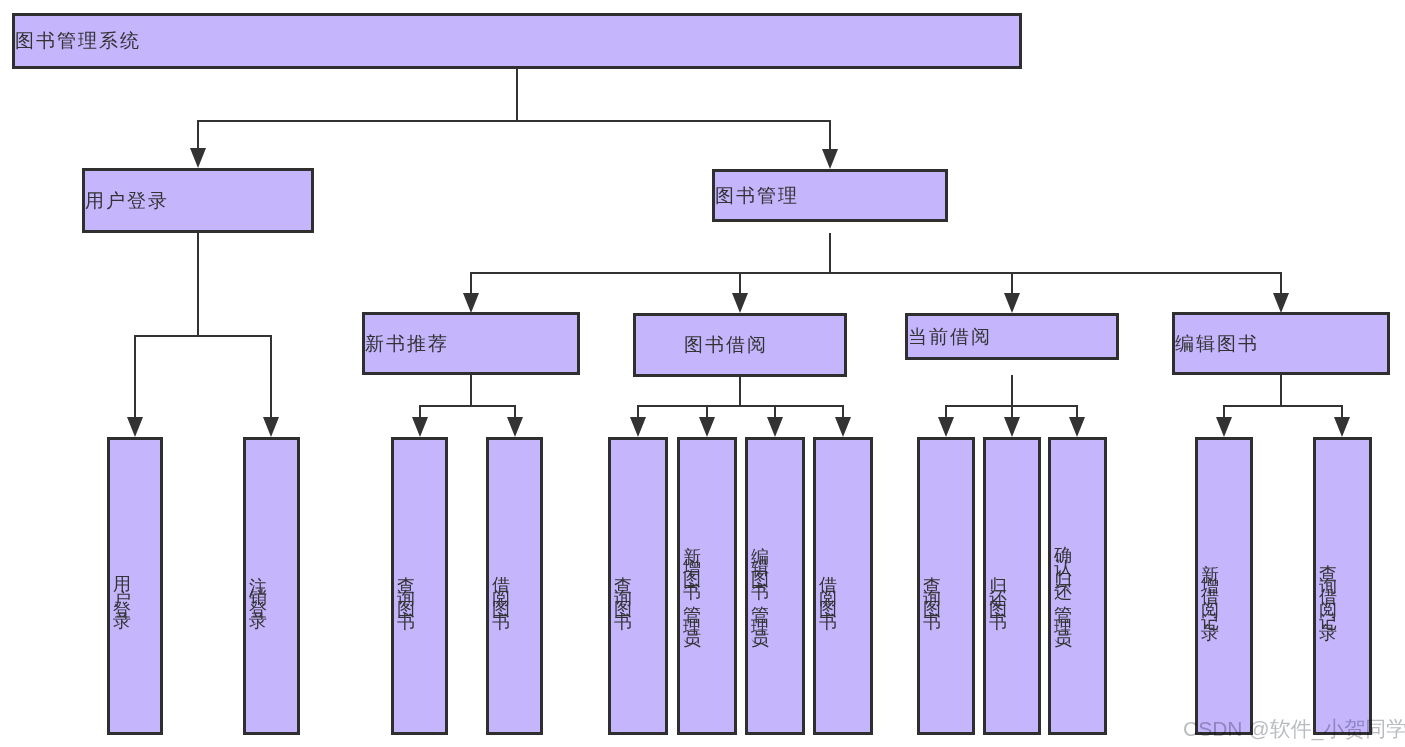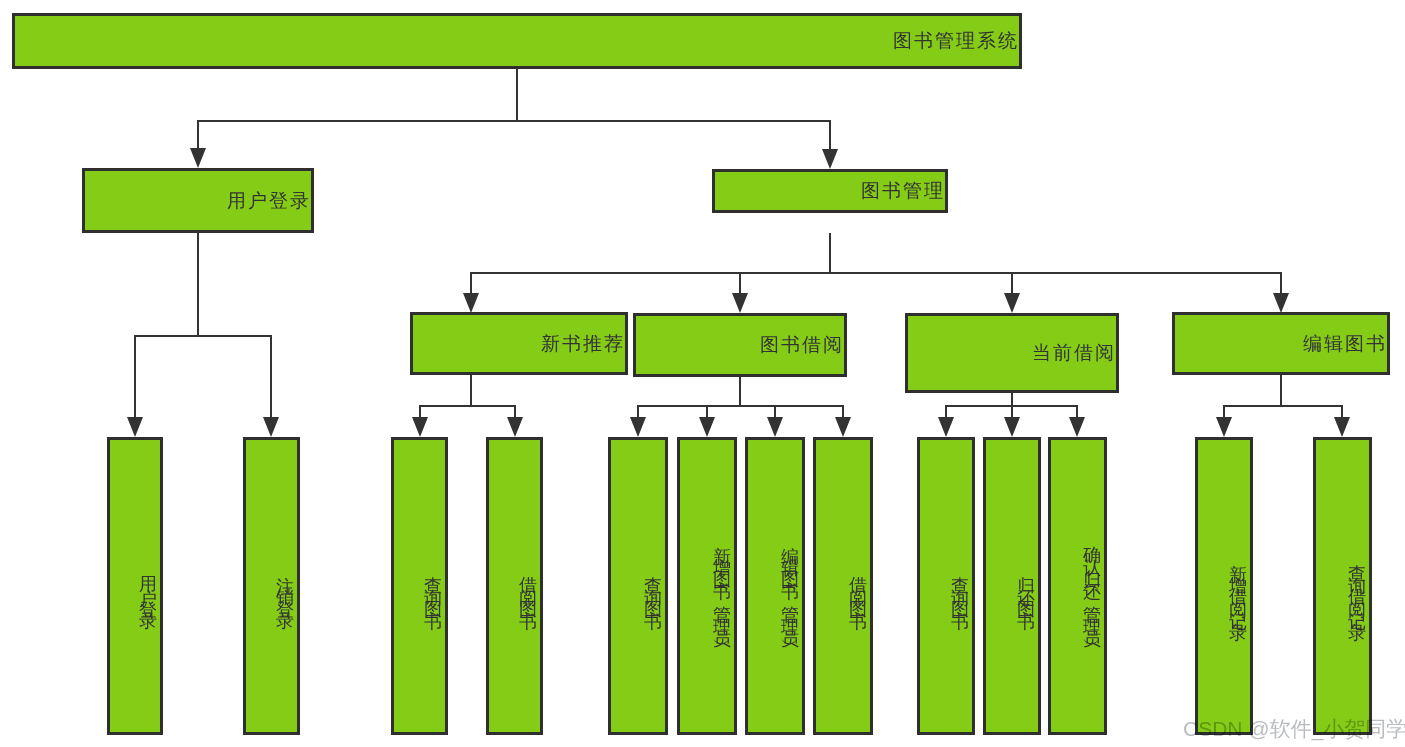--- a/index.html
+++ b/index.html
@@ -12,24 +12,24 @@
     position: relative;
     width: 1405px;
     height: 747px;
     background: #ffffff;
     overflow: hidden;
   }
   .box {
     position: absolute;
     box-sizing: border-box;
     border: 3px solid #2f2f2f;
-    background: #84cc16;
+    background: #c4b5fd;
     display: flex;
     align-items: center;
-    justify-content: flex-end;
+    justify-content: flex-start;
     color: #333333;
     z-index: 2;
   }
   .hlabel {
     font-size: 19px;
     letter-spacing: 2px;
     white-space: nowrap;
   }
   .vtext {
     writing-mode: vertical-rl;
@@ -83,21 +83,21 @@
   <div class="vline" style="left:516px;top:68px;height:54px;"></div>
   <div class="hline" style="left:197px;top:120px;width:634px;"></div>
   <div class="vline" style="left:197px;top:120px;height:32px;"></div>
   <div class="arrowhead" style="left:190px;top:148px;"></div>
   <div class="vline" style="left:829px;top:120px;height:32px;"></div>
   <div class="arrowhead" style="left:822px;top:149px;"></div>
 
   <div class="box" style="left:82px;top:168px;width:232px;height:65px;">
     <span class="hlabel">用户登录</span>
   </div>
-  <div class="box" style="left:712px;top:169px;width:236px;height:44px;padding-left:16px;">
+  <div class="box" style="left:712px;top:169px;width:236px;height:53px;">
     <span class="hlabel">图书管理</span>
   </div>
 
   <div class="vline" style="left:197px;top:233px;height:104px;"></div>
   <div class="hline" style="left:134px;top:335px;width:138px;"></div>
   <div class="vline" style="left:134px;top:335px;height:86px;"></div>
   <div class="arrowhead" style="left:127px;top:417px;"></div>
   <div class="vline" style="left:270px;top:335px;height:86px;"></div>
   <div class="arrowhead" style="left:263px;top:417px;"></div>
 
@@ -105,27 +105,27 @@
   <div class="hline" style="left:470px;top:272px;width:812px;"></div>
   <div class="vline" style="left:470px;top:272px;height:24px;"></div>
   <div class="arrowhead" style="left:463px;top:293px;"></div>
   <div class="vline" style="left:739px;top:272px;height:24px;"></div>
   <div class="arrowhead" style="left:732px;top:293px;"></div>
   <div class="vline" style="left:1011px;top:272px;height:24px;"></div>
   <div class="arrowhead" style="left:1004px;top:293px;"></div>
   <div class="vline" style="left:1280px;top:272px;height:24px;"></div>
   <div class="arrowhead" style="left:1273px;top:293px;"></div>
 
-  <div class="box" style="left:362px;top:312px;width:218px;height:63px;margin-left:48px;">
+  <div class="box" style="left:362px;top:312px;width:218px;height:63px;">
     <span class="hlabel">新书推荐</span>
   </div>
   <div class="box" style="left:633px;top:313px;width:214px;height:64px;padding-left:48px;">
     <span class="hlabel">图书借阅</span>
   </div>
-  <div class="box" style="left:905px;top:313px;width:214px;height:80px;">
+  <div class="box" style="left:905px;top:313px;width:214px;height:47px;">
     <span class="hlabel">当前借阅</span>
   </div>
   <div class="box" style="left:1172px;top:312px;width:218px;height:63px;">
     <span class="hlabel">编辑图书</span>
   </div>
 
   <div class="vline" style="left:470px;top:375px;height:32px;"></div>
   <div class="hline" style="left:419px;top:405px;width:97px;"></div>
   <div class="vline" style="left:419px;top:405px;height:16px;"></div>
   <div class="arrowhead" style="left:412px;top:417px;"></div>

